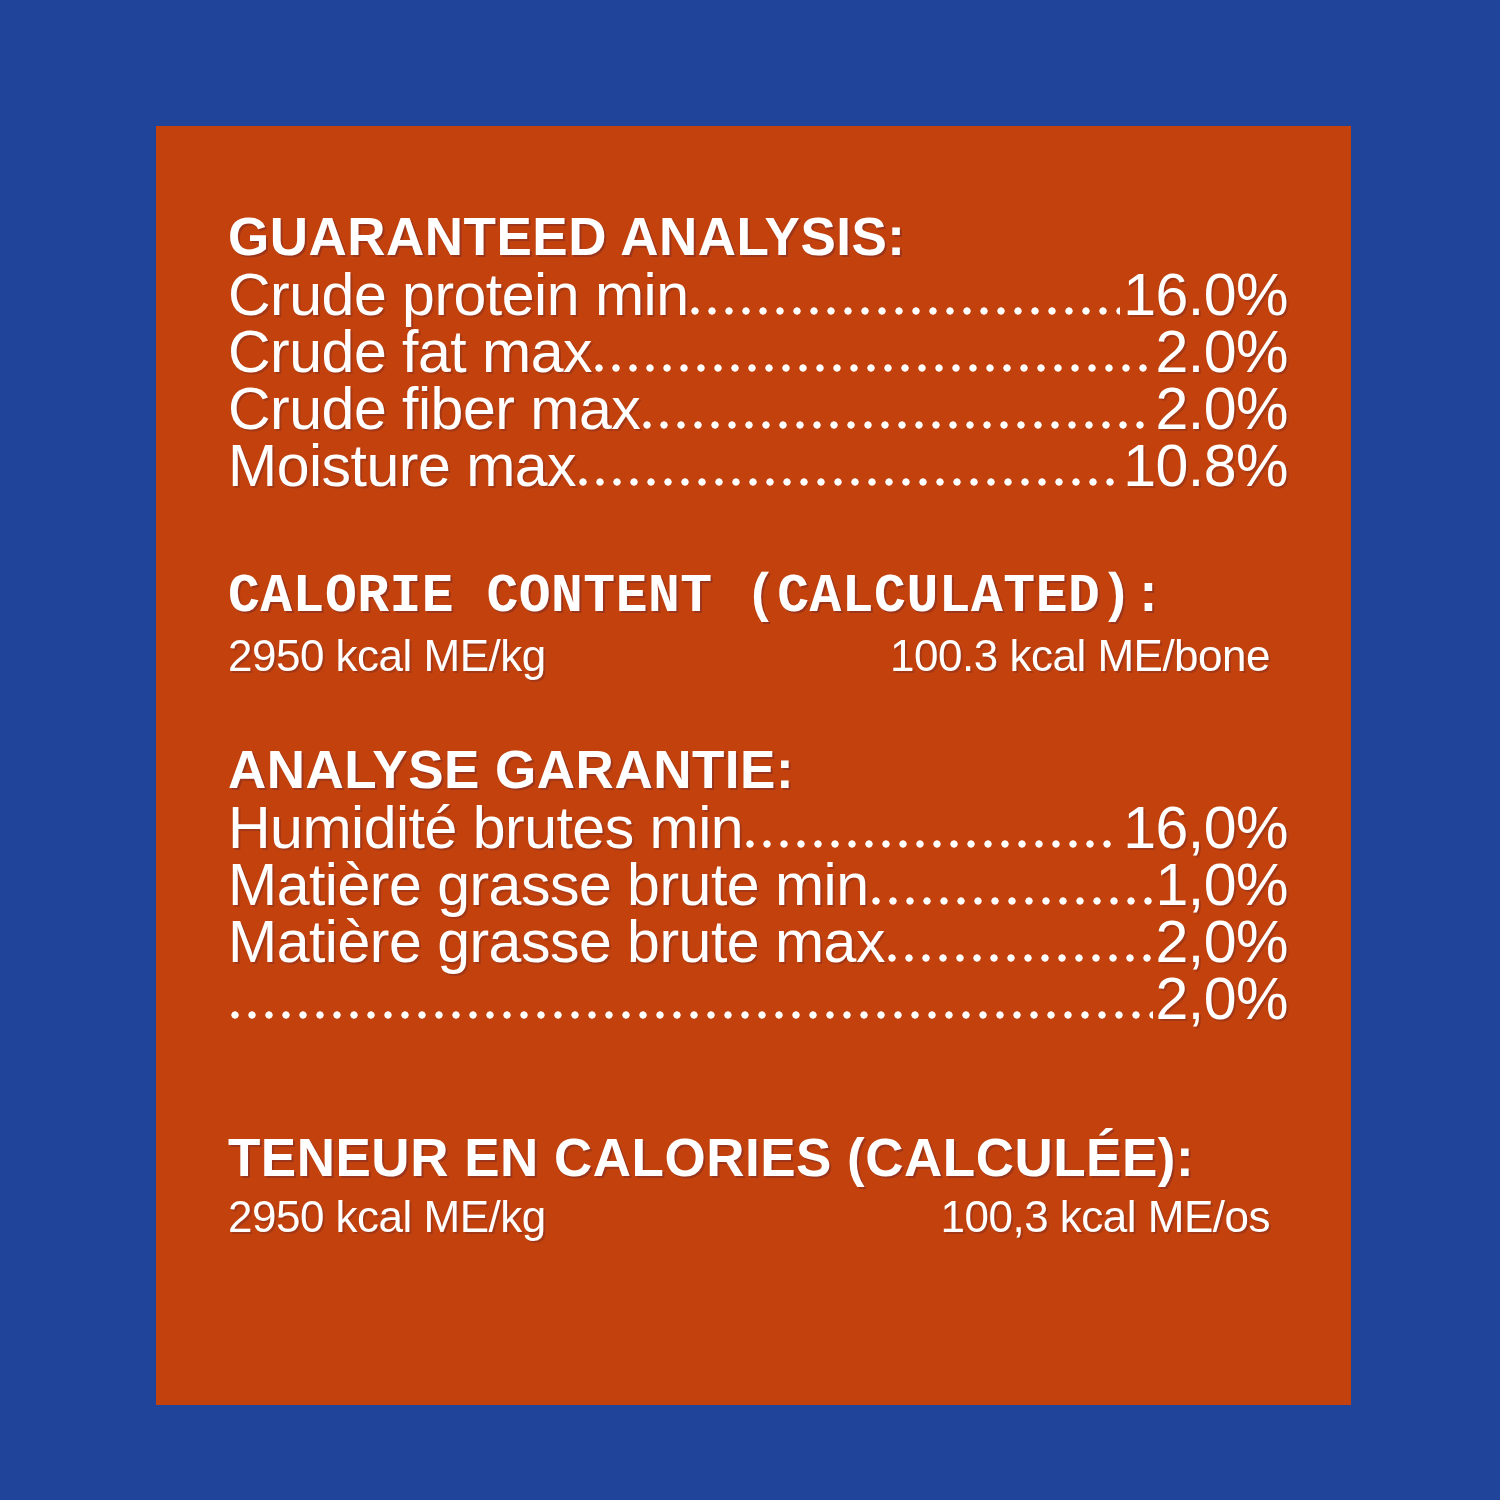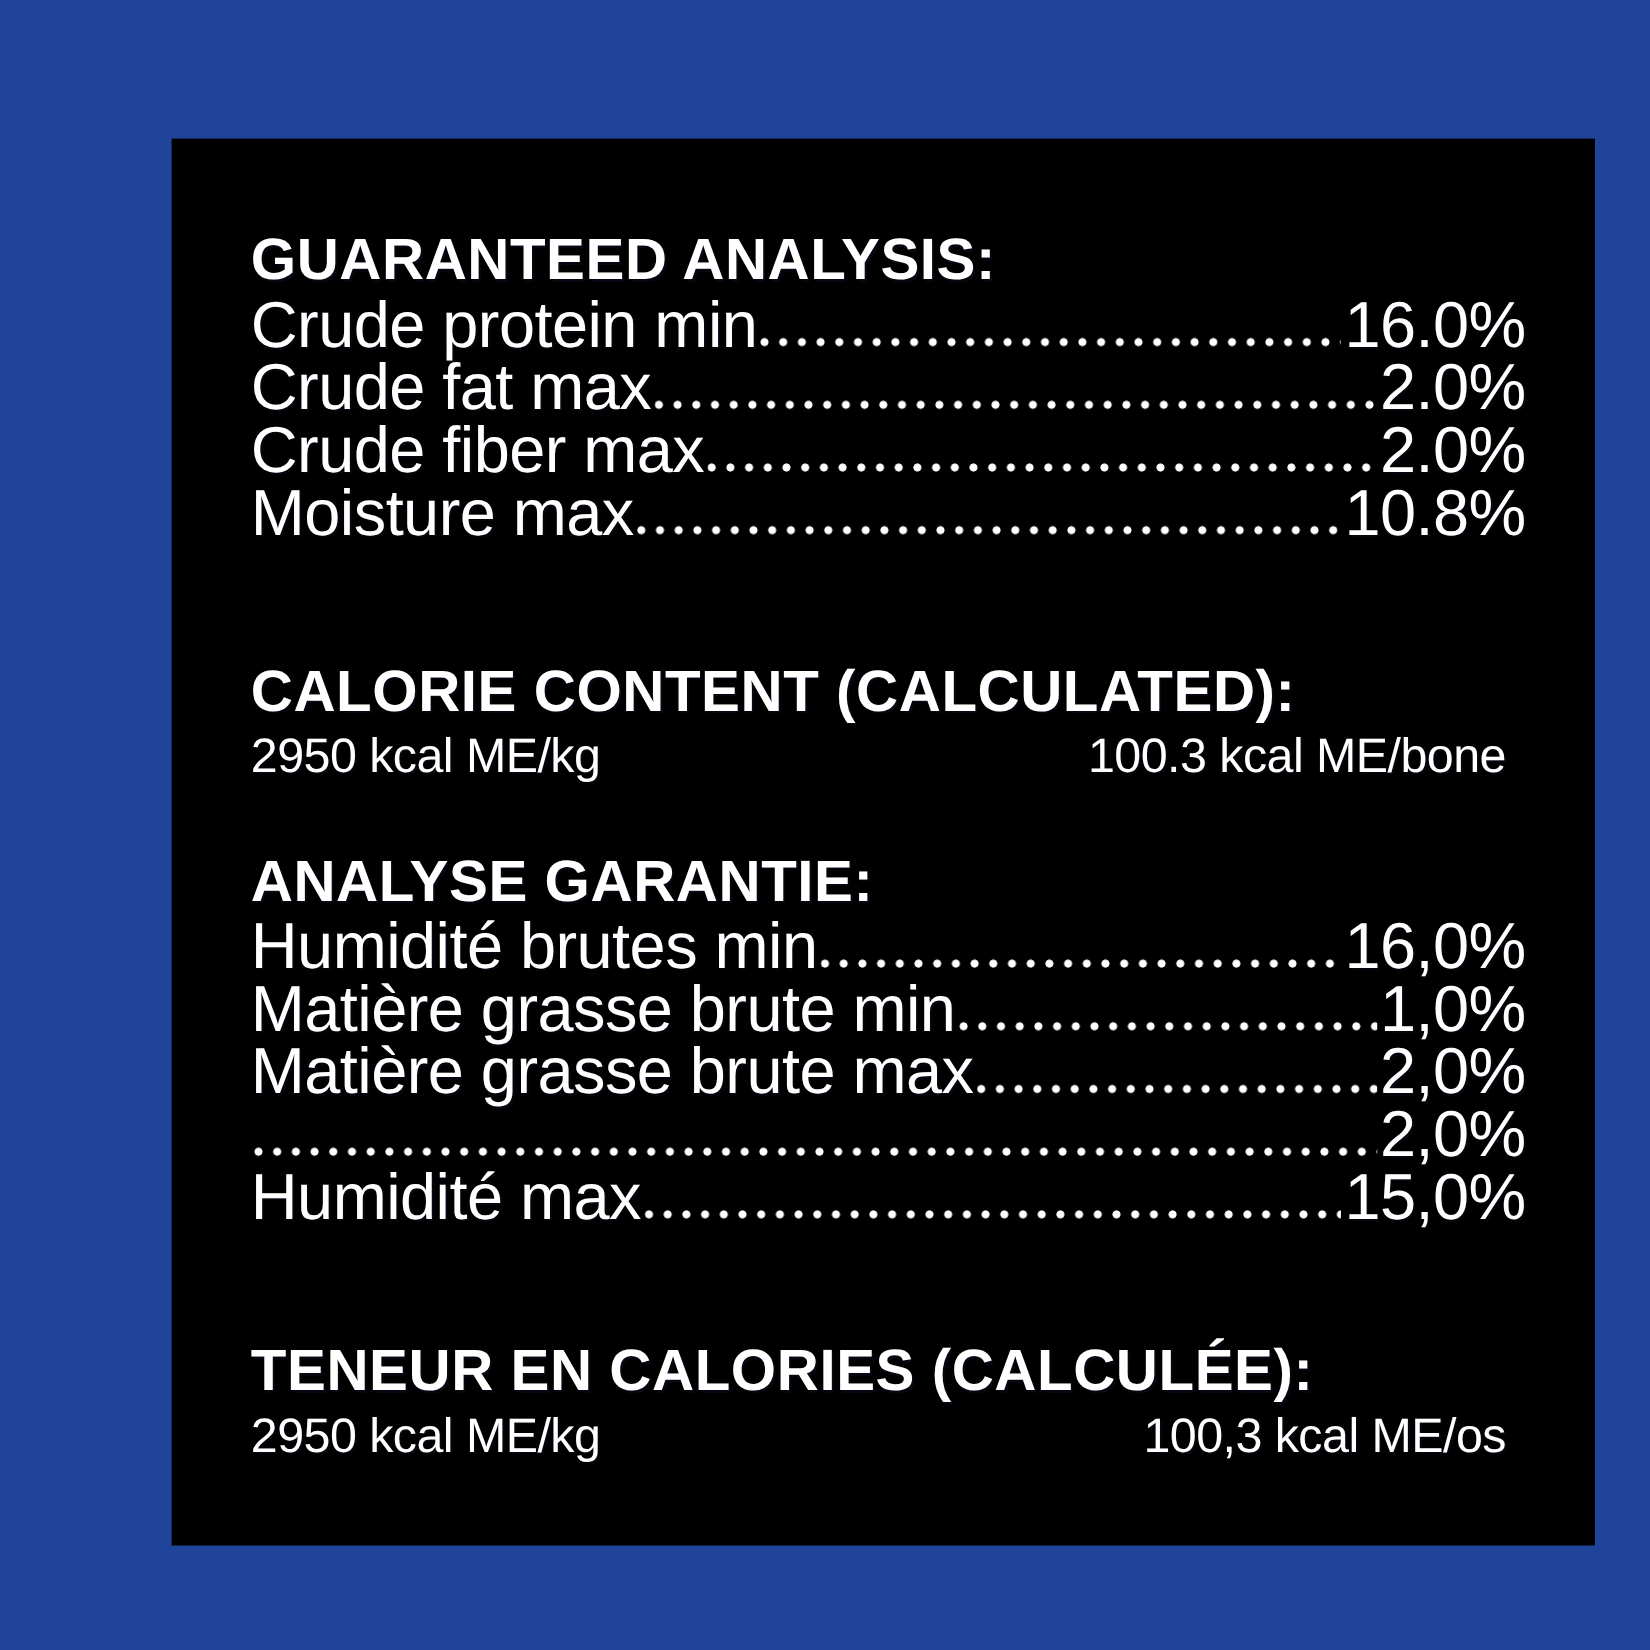--- a/index.html
+++ b/index.html
@@ -8,37 +8,37 @@
     width: 1500px;
     height: 1500px;
     background: #20449A;
     overflow: hidden;
     font-family: "Liberation Sans", "DejaVu Sans", sans-serif;
   }
   .label-panel {
     position: absolute;
     left: 156px;
     top: 126px;
-    width: 1294px;
+    width: 1195px;
     height: 1279px;
-    background: #000000;
+    background: #c2410c;
     box-sizing: border-box;
     padding: 0 63px 14px 72px;
     color: #FFFFFF;
   }
   .section-heading {
     font-size: 53px;
     line-height: 60px;
     font-weight: 700;
     letter-spacing: 0.5px;
     white-space: nowrap;
     text-shadow: 2px 2px 0 rgba(40, 20, 70, 0.25);
   }
   .heading-en-analysis   { margin-top: 81px; }
-  .heading-en-calories   { margin-top: 104px; }
+  .heading-en-calories   { margin-top: 72px; font-family: Liberation Mono, monospace; }
   .heading-fr-analysis   { margin-top: 56px; }
   .heading-fr-calories   { margin-top: 100px; }
   .analysis-rows { margin-top: 0; }
   .analysis-row {
     display: flex;
     align-items: flex-end;
     font-size: 59px;
     line-height: 57px;
     letter-spacing: -0.5px;
     text-shadow: 2px 2px 0 rgba(40, 20, 70, 0.2);
@@ -118,25 +118,20 @@
     </div>
     <div class="analysis-row">
       <span class="row-label">Matière grasse brute max</span>
       <span class="dot-leader"></span>
       <span class="row-value">2,0%</span>
     </div>
     <div class="analysis-row">
       <span class="dot-leader"></span>
       <span class="row-value">2,0%</span>
     </div>
-    <div class="analysis-row">
-      <span class="row-label">Humidité max</span>
-      <span class="dot-leader"></span>
-      <span class="row-value">15,0%</span>
-    </div>
   </div>
 
   <div class="section-heading heading-fr-calories">TENEUR EN CALORIES (CALCULÉE):</div>
 
   <div class="calorie-line">
     <span class="calorie-left">2950 kcal ME/kg</span>
     <span class="calorie-right">100,3 kcal ME/os</span>
   </div>
 
 </div>

